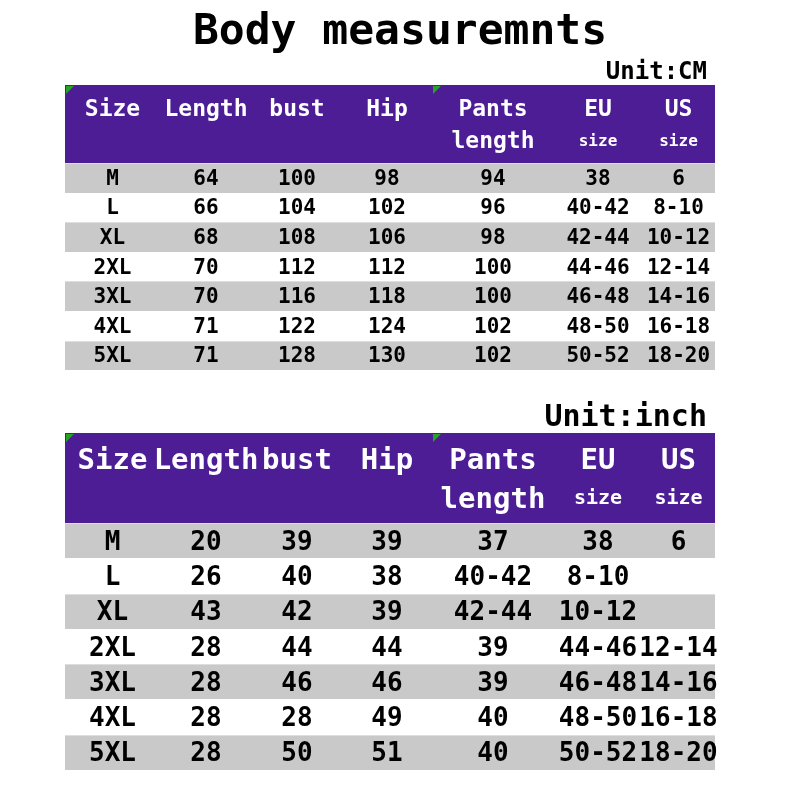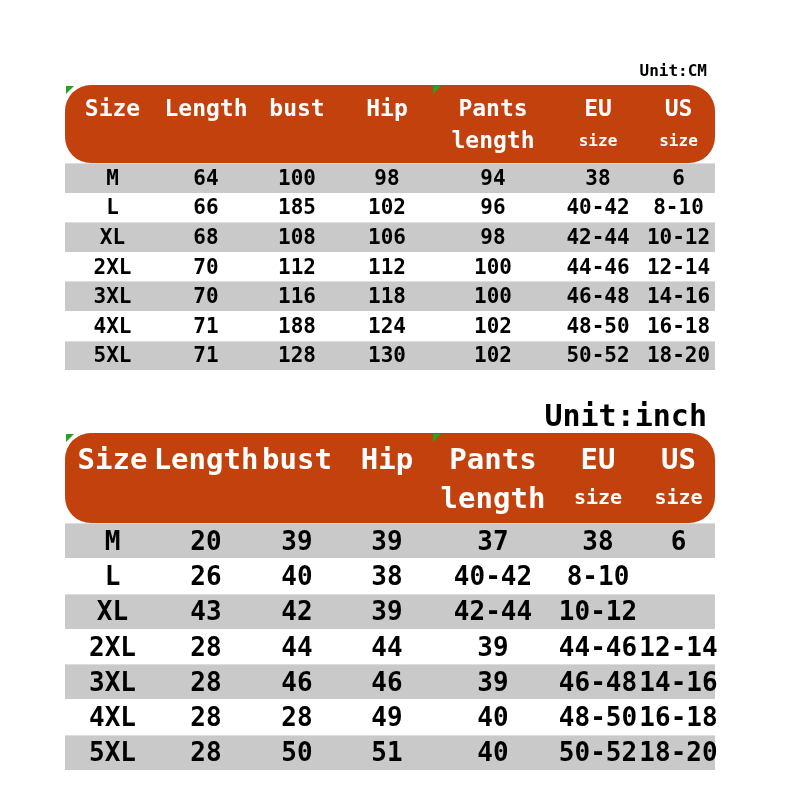--- a/index.html
+++ b/index.html
@@ -11,27 +11,27 @@
   }
   .title {
     position:absolute; top:4px; left:0; width:800px;
     text-align:center; font-size:43px; letter-spacing:0px; white-space:nowrap;
   }
   .table-block { position:absolute; left:65px; width:650px; --green:#27a227; }
   #table-cm   { top:57px;  }
   #table-inch { top:399px; }
 
   .unit-label { text-align:right; padding-right:8px; white-space:nowrap; }
-  #table-cm   .unit-label { font-size:16px; line-height:28px; height:28px; }
+  #table-cm   .unit-label { font-size:24px; line-height:28px; height:28px; }
   #table-inch .unit-label { font-size:30px; line-height:34px; height:34px; }
 
   .thead {
     display:grid;
     grid-template-columns:95px 92px 90px 90px 122px 88px 73px;
-    background:#c2410c; color:#ffffff;border-radius:26px;
+    background:#4c1d95; color:#ffffff;
   }
   #table-cm   .thead { grid-template-rows:46px 32px; }
   #table-inch .thead { grid-template-rows:52px 38px; }
 
   .th-label { position:relative; display:flex; align-items:center; justify-content:center; white-space:nowrap; }
   #table-cm   .th-label { font-size:23px; }
   #table-inch .th-label { font-size:29px; }
 
   .th-sub { display:flex; align-items:flex-start; justify-content:center; white-space:nowrap; }
   #table-cm   .th-sub { font-size:16px; }
@@ -52,20 +52,21 @@
   }
   #table-cm   .trow { height:29.6px; font-size:21px; }
   #table-inch .trow { height:35.3px; font-size:26px; }
   .trow.stripe { background:#c9c9c9; box-shadow:inset 0 1px 0 #dedede; }
   .td { display:flex; align-items:center; justify-content:center; white-space:nowrap; }
 </style>
 </head>
 <body>
 
 <div class="canvas">
+  <div class="title">Body measuremnts</div>
 
   <div class="table-block" id="table-cm">
     <div class="unit-label">Unit:CM</div>
     <div class="thead">
         <div class="th-label" style="grid-area: 1 / 1;">
           <span>Size</span>
           <span class="corner-marker"></span>
         </div>
         <div class="th-sub" style="grid-area: 2 / 1;"></div>
         <div class="th-label" style="grid-area: 1 / 2;">
@@ -100,21 +101,21 @@
           <div class="td">64</div>
           <div class="td">100</div>
           <div class="td">98</div>
           <div class="td">94</div>
           <div class="td">38</div>
           <div class="td">6</div>
         </div>
         <div class="trow">
           <div class="td">L</div>
           <div class="td">66</div>
-          <div class="td">185</div>
+          <div class="td">104</div>
           <div class="td">102</div>
           <div class="td">96</div>
           <div class="td">40-42</div>
           <div class="td">8-10</div>
         </div>
         <div class="trow stripe">
           <div class="td">XL</div>
           <div class="td">68</div>
           <div class="td">108</div>
           <div class="td">106</div>
@@ -136,21 +137,21 @@
           <div class="td">70</div>
           <div class="td">116</div>
           <div class="td">118</div>
           <div class="td">100</div>
           <div class="td">46-48</div>
           <div class="td">14-16</div>
         </div>
         <div class="trow">
           <div class="td">4XL</div>
           <div class="td">71</div>
-          <div class="td">188</div>
+          <div class="td">122</div>
           <div class="td">124</div>
           <div class="td">102</div>
           <div class="td">48-50</div>
           <div class="td">16-18</div>
         </div>
         <div class="trow stripe">
           <div class="td">5XL</div>
           <div class="td">71</div>
           <div class="td">128</div>
           <div class="td">130</div>

